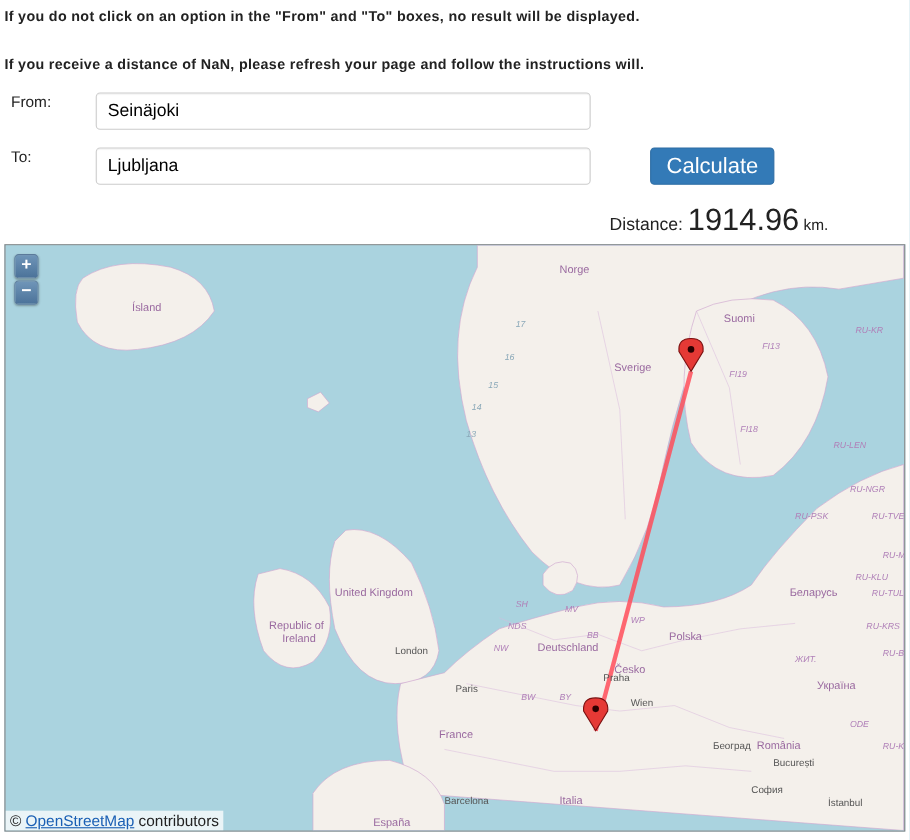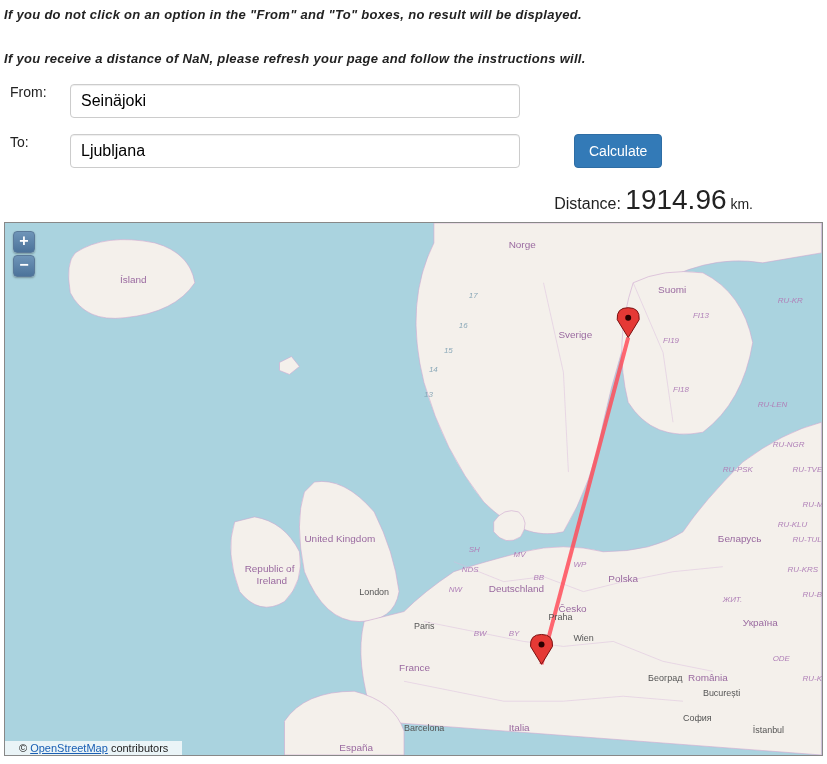--- a/index.html
+++ b/index.html
@@ -10,21 +10,20 @@
     font-size: 13px;
     color: #222;
     background: #fff;
     width: 827px;
   }
   .instructions {
     font-weight: bold;
     line-height: 1.7;
     margin-bottom: 14px;
     letter-spacing: 0.3px;
-    font-style: italic;
   }
   .form-area {
     padding: 0 6px;
   }
   .form-row {
     display: flex;
     align-items: flex-start;
     margin-bottom: 16px;
   }
   .form-label {
@@ -32,29 +31,30 @@
     font-size: 14px;
   }
   .text-input {
     width: 450px;
     height: 34px;
     padding: 4px 10px;
     font-size: 16px;
     border: 1px solid #ccc;
     border-radius: 4px;
     box-shadow: inset 0 1px 1px rgba(0,0,0,.07);
+    margin-left: 17px;
   }
   .calc-btn {
     margin-left: 54px;
     height: 34px;
     padding: 0 14px;
     background: #337ab7;
     border: 1px solid #2e6da4;
     color: #fff;
-    font-size: 14px;
+    font-size: 20px;
     border-radius: 4px;
     cursor: pointer;
   }
   .distance-row {
     text-align: right;
     padding-right: 70px;
     font-size: 16px;
     margin-bottom: 6px;
   }
   .distance-value {
@@ -100,22 +100,22 @@
     text-align: center;
     cursor: pointer;
     user-select: none;
     box-shadow: 0 1px 2px rgba(0,0,0,.3);
   }
   .attribution {
     position: absolute;
     left: 0;
     bottom: 0;
     background: rgba(255,255,255,.75);
-    font-size: 11px;
-    padding: 1px 14px;
+    font-size: 14px;
+    padding: 1px 4px;
   }
   .attribution a { color: #1a5fb4; }
   .country-label {
     font-family: Verdana, sans-serif;
     fill: #9a6aa0;
     font-size: 10px;
   }
   .city-label {
     font-family: Verdana, sans-serif;
     fill: #555;

